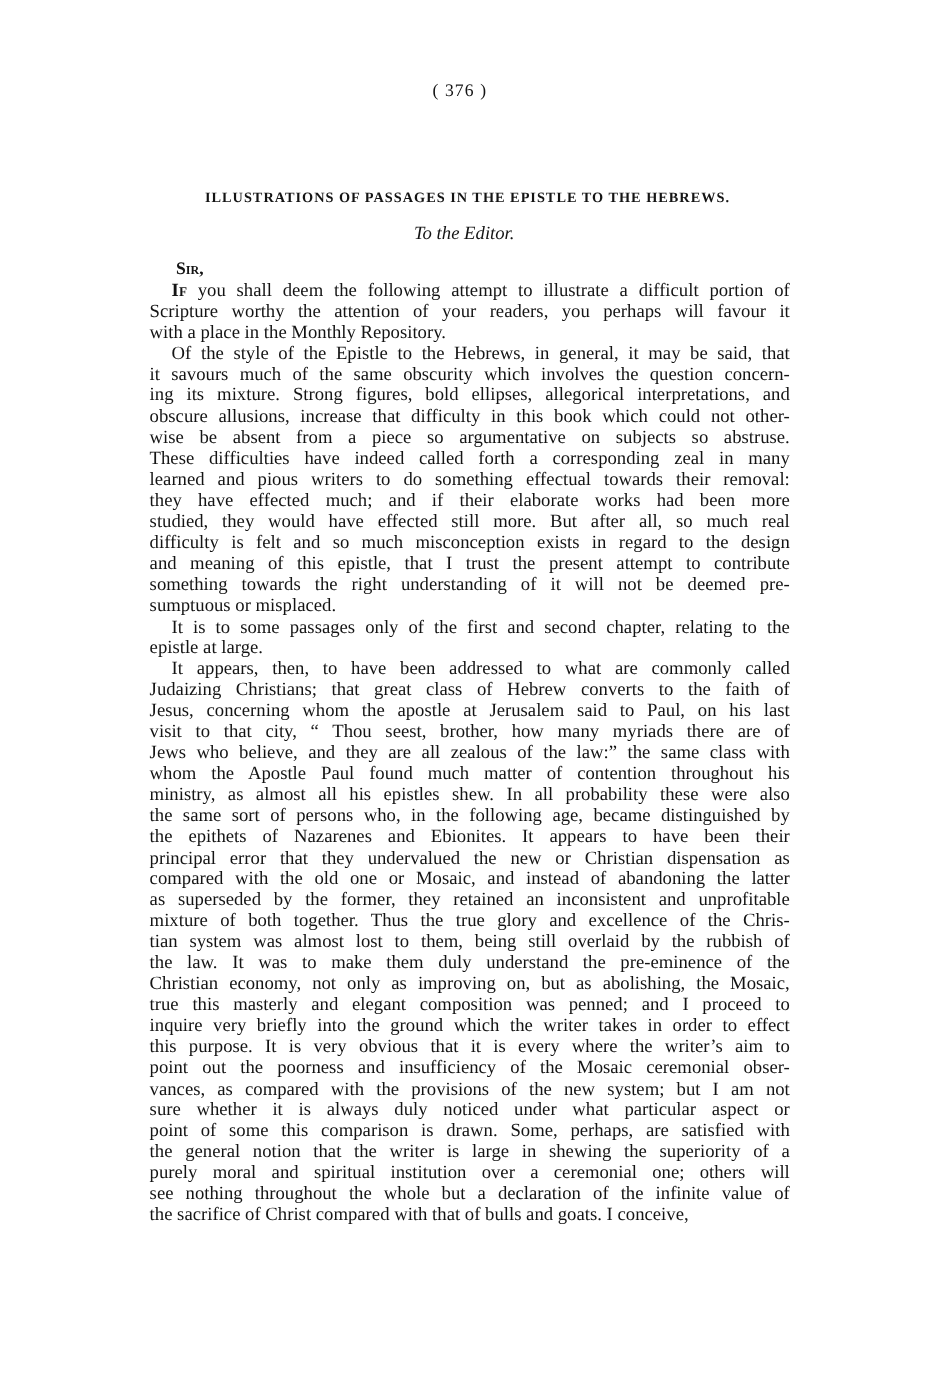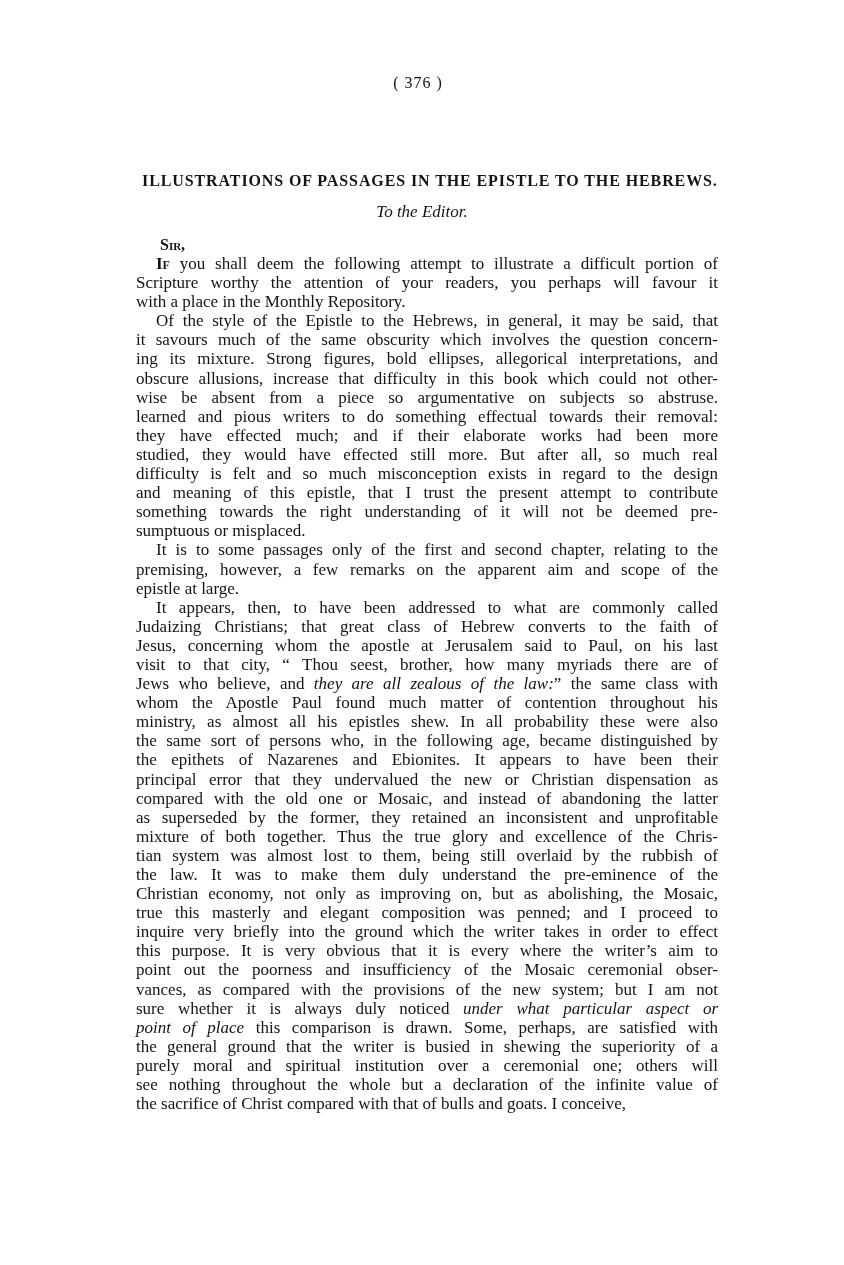--- a/index.html
+++ b/index.html
@@ -30,21 +30,21 @@
     font-size: 16px;
     letter-spacing: 1px;
     margin-left: 20px;
   }
   .heading {
     position: absolute;
     top: 172px;
     left: 142px;
     width: 566px;
     text-align: center;
-    font-size: 16px;
+    font-size: 13px;
     font-weight: bold;
     letter-spacing: 0.9px;
     white-space: nowrap;
   }
   .subheading {
     position: absolute;
     top: 202px;
     left: 0;
     width: 844px;
     text-align: center;
@@ -78,21 +78,20 @@
   .line.last {
     text-align-last: left;
   }
   .line.indent {
     padding-left: 20px;
   }
   .sc {
     font-variant: small-caps;
   }
   .it {
-    font-style: italic;
   }
 </style>
 </head>
 <body>
 
 <div class="page">
   <div class="page-number">( 376 )</div>
   <div class="heading">ILLUSTRATIONS OF PASSAGES IN THE EPISTLE TO THE HEBREWS.</div>
   <div class="subheading">To the Editor.</div>
   <div class="salutation">Sir,</div>
@@ -101,31 +100,31 @@
         <span class="line indent"><span class="sc" style="font-weight: bold;">If</span><span> you shall deem the following attempt to illustrate a difficult portion of</span></span>
         <span class="line"><span>Scripture worthy the attention of your readers, you perhaps will favour it</span></span>
         <span class="line last"><span>with a place in the Monthly Repository.</span></span>
       </div>
       <div>
         <span class="line indent"><span>Of the style of the Epistle to the Hebrews, in general, it may be said, that</span></span>
         <span class="line"><span>it savours much of the same obscurity which involves the question concern-</span></span>
         <span class="line"><span>ing its mixture.  Strong figures, bold ellipses, allegorical interpretations, and</span></span>
         <span class="line"><span>obscure allusions, increase that difficulty in this book which could not other-</span></span>
         <span class="line"><span>wise be absent from a piece so argumentative on subjects so abstruse.</span></span>
+        <span class="line"><span>These difficulties have indeed called forth a corresponding zeal in many</span></span>
         <span class="line"><span>learned and pious writers to do something effectual towards their removal:</span></span>
         <span class="line"><span>they have effected much; and if their elaborate works had been more</span></span>
         <span class="line"><span>studied, they would have effected still more.  But after all, so much real</span></span>
         <span class="line"><span>difficulty is felt and so much misconception exists in regard to the design</span></span>
         <span class="line"><span>and meaning of this epistle, that I trust the present attempt to contribute</span></span>
         <span class="line"><span>something towards the right understanding of it will not be deemed pre-</span></span>
         <span class="line last"><span>sumptuous or misplaced.</span></span>
       </div>
       <div>
         <span class="line indent"><span>It is to some passages only of the first and second chapter, relating to the</span></span>
-        <span class="line"><span>premising, however, a few remarks on the apparent aim and scope of the</span></span>
         <span class="line last"><span>epistle at large.</span></span>
       </div>
       <div>
         <span class="line indent"><span>It appears, then, to have been addressed to what are commonly called</span></span>
         <span class="line"><span>Judaizing Christians; that great class of Hebrew converts to the faith of</span></span>
         <span class="line"><span>Jesus, concerning whom the apostle at Jerusalem said to Paul, on his last</span></span>
         <span class="line"><span>visit to that city, “ Thou seest, brother, how many myriads there are of</span></span>
         <span class="line"><span>Jews who believe, and </span><span class="it">they are all zealous of the law:</span><span>” the same class with</span></span>
         <span class="line"><span>whom the Apostle Paul found much matter of contention throughout his</span></span>
         <span class="line"><span>ministry, as almost all his epistles shew.  In all probability these were also</span></span>
@@ -137,20 +136,20 @@
         <span class="line"><span>mixture of both together.  Thus the true glory and excellence of the Chris-</span></span>
         <span class="line"><span>tian system was almost lost to them, being still overlaid by the rubbish of</span></span>
         <span class="line"><span>the law.  It was to make them duly understand the pre-eminence of the</span></span>
         <span class="line"><span>Christian economy, not only as improving on, but as abolishing, the Mosaic,</span></span>
         <span class="line"><span>true this masterly and elegant composition was penned; and I proceed to</span></span>
         <span class="line"><span>inquire very briefly into the ground which the writer takes in order to effect</span></span>
         <span class="line"><span>this purpose.  It is very obvious that it is every where the writer’s aim to</span></span>
         <span class="line"><span>point out the poorness and insufficiency of the Mosaic ceremonial obser-</span></span>
         <span class="line"><span>vances, as compared with the provisions of the new system; but I am not</span></span>
         <span class="line"><span>sure whether it is always duly noticed </span><span class="it">under what particular aspect or</span></span>
-        <span class="line"><span class="it">point of place</span><span> this comparison is drawn.  Some, perhaps, are satisfied with</span></span>
-        <span class="line"><span>the general ground that the writer is busied in shewing the superiority of a</span></span>
+        <span class="line"><span class="it">point of some</span><span> this comparison is drawn.  Some, perhaps, are satisfied with</span></span>
+        <span class="line"><span>the general notion that the writer is large in shewing the superiority of a</span></span>
         <span class="line"><span>purely moral and spiritual institution over a ceremonial one; others will</span></span>
         <span class="line"><span>see nothing throughout the whole but a declaration of the infinite value of</span></span>
         <span class="line last"><span>the sacrifice of Christ compared with that of bulls and goats.  I conceive,</span></span>
       </div>
     </div>
 </div>
 
 </body></html>

